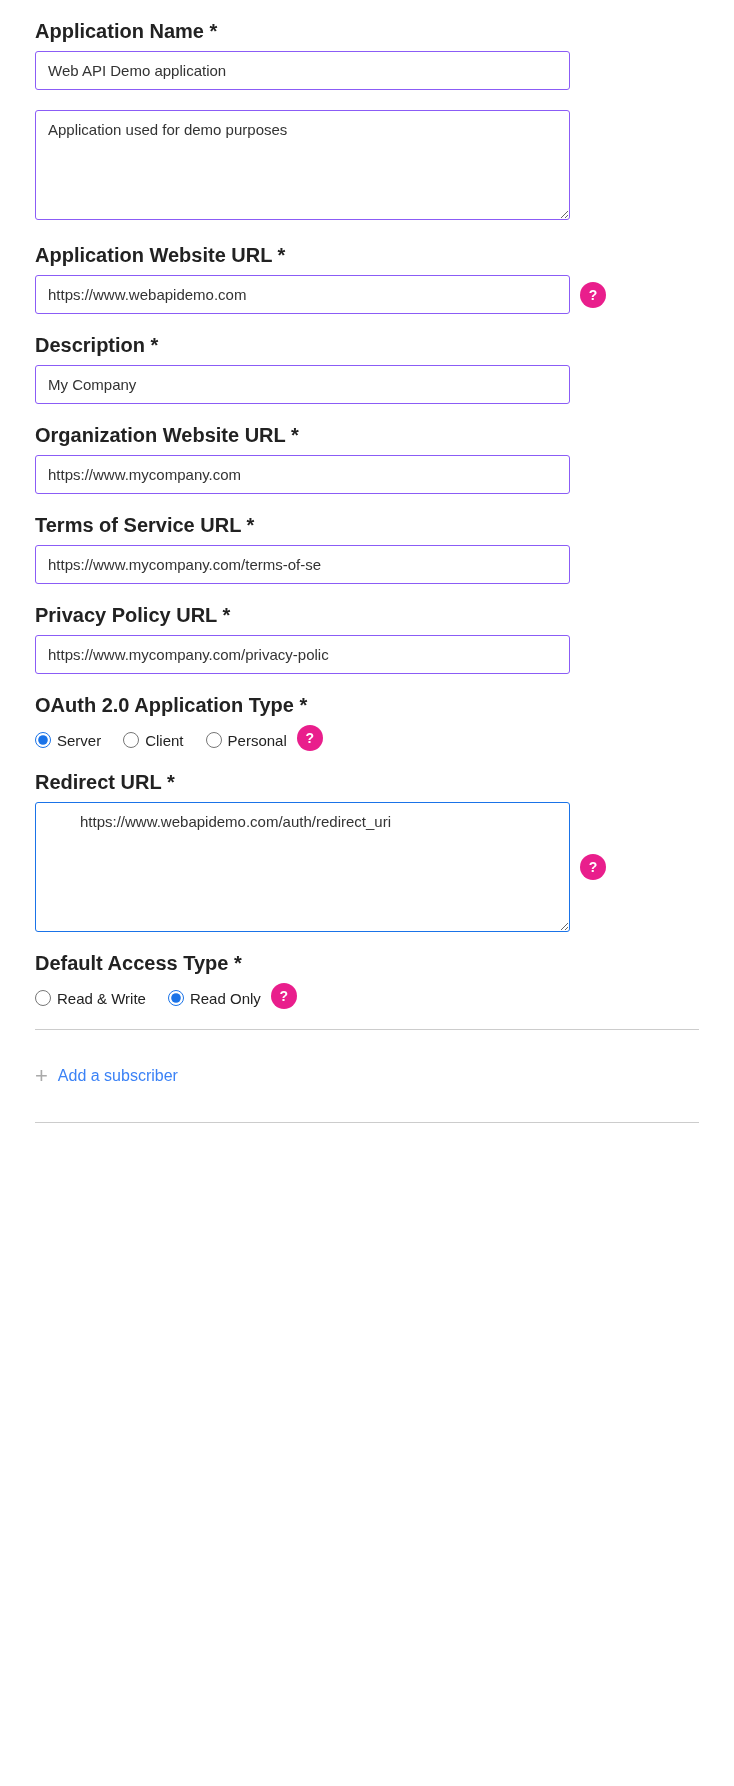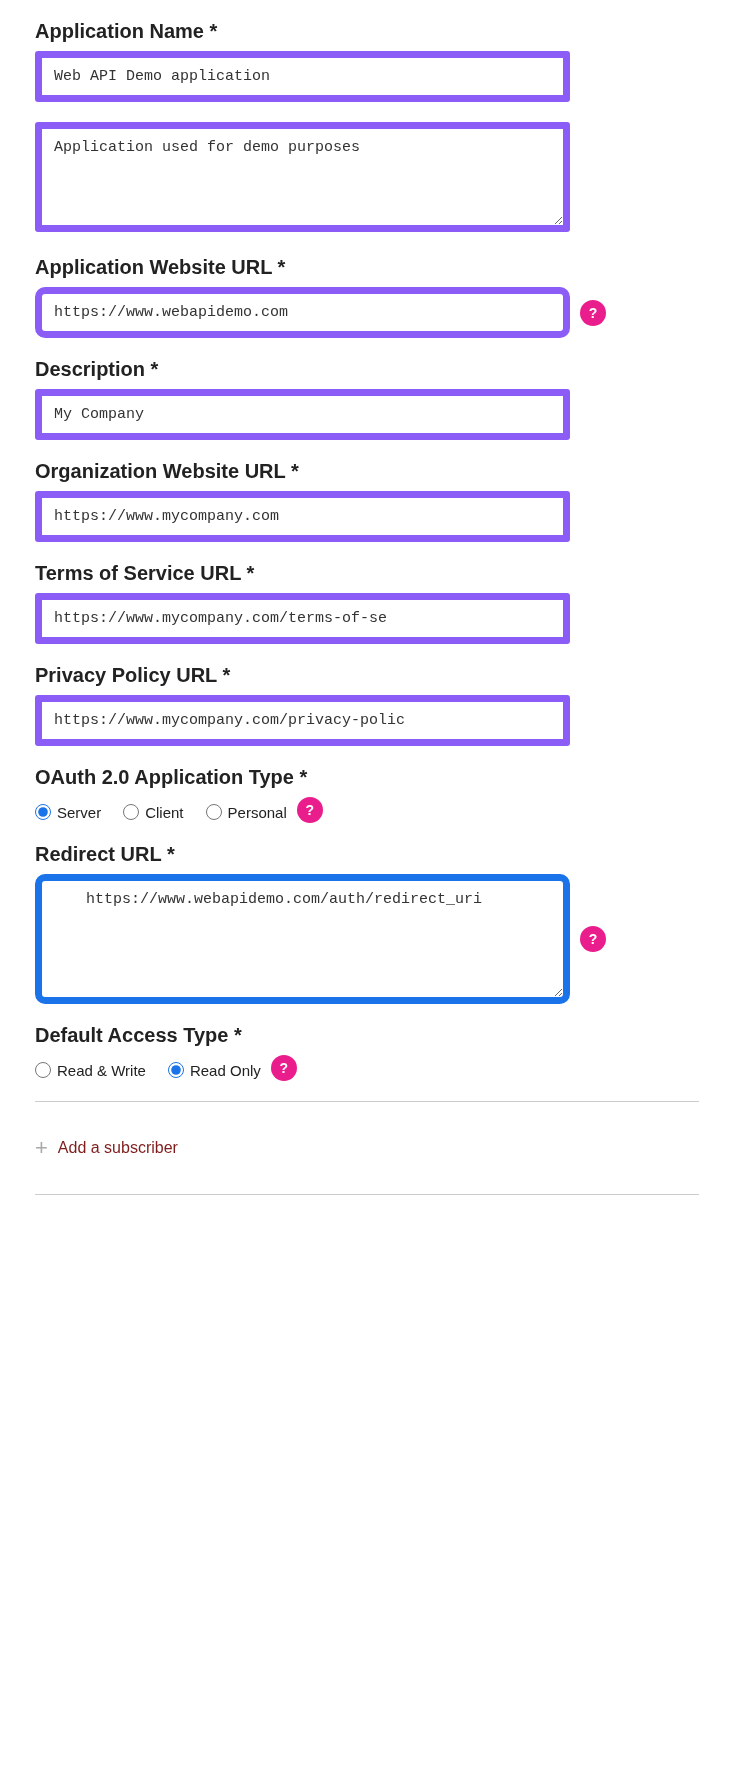--- a/index.html
+++ b/index.html
@@ -25,45 +25,44 @@
       display: block;
       font-size: 20px;
       font-weight: 700;
       color: #222222;
       margin-bottom: 8px;
     }
 
     .form-input {
       width: 100%;
       max-width: 535px;
-      border: 7px solid #8b5cf6;
+      border: 1px solid #8b5cf6;
       border-radius: 3px;
       padding: 10px 12px;
       font-size: 15px;
       color: #333333;
       outline: none;
-      font-family: Liberation Mono, monospace;
+      font-family: Liberation Sans, sans-serif;
     }
 
     textarea.form-input {
       resize: both;
       min-height: 110px;
     }
 
     .input-with-help {
       display: flex;
       align-items: center;
       gap: 10px;
       max-width: 580px;
     }
 
     .input-with-help .form-input {
       flex: 1;
       max-width: 535px;
-      border-radius: 10px;
     }
 
     .help-icon {
       width: 26px;
       height: 26px;
       background: #e91e8c;
       border-radius: 50%;
       display: flex;
       align-items: center;
       justify-content: center;
@@ -120,21 +119,21 @@
     }
 
     .add-subscriber-icon {
       font-size: 22px;
       color: #aaaaaa;
       font-weight: 300;
       line-height: 1;
     }
 
     .add-subscriber-text {
-      color: #7f1d1d;
+      color: #3b82f6;
       font-size: 16px;
     }
 
     .redirect-textarea {
       border-color: #1a73e8;
     }
   </style>
 </head>
 <body>
 

